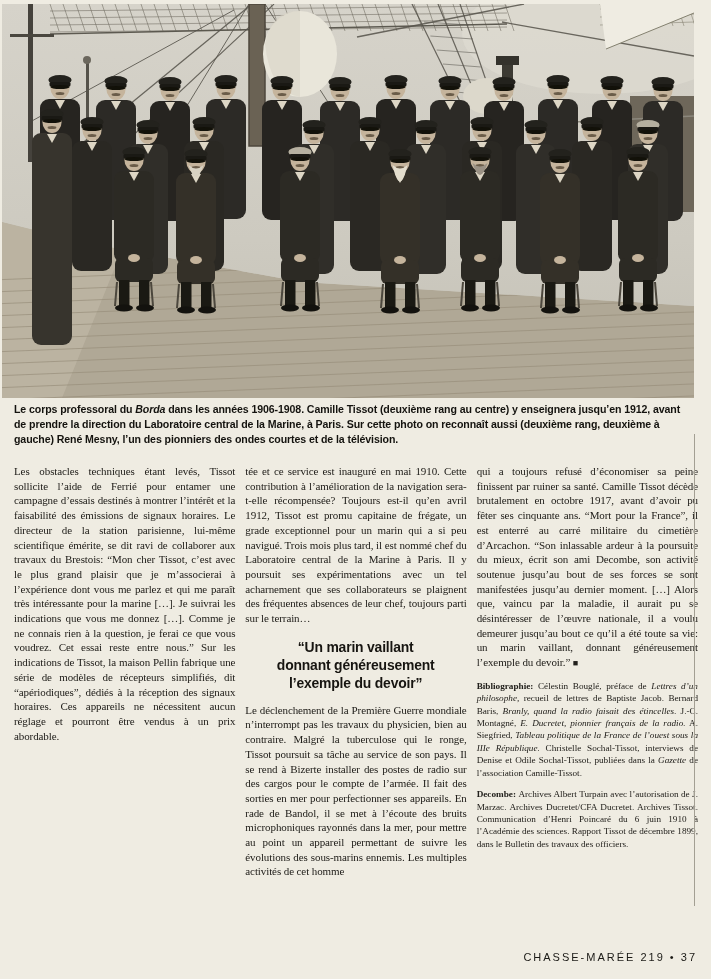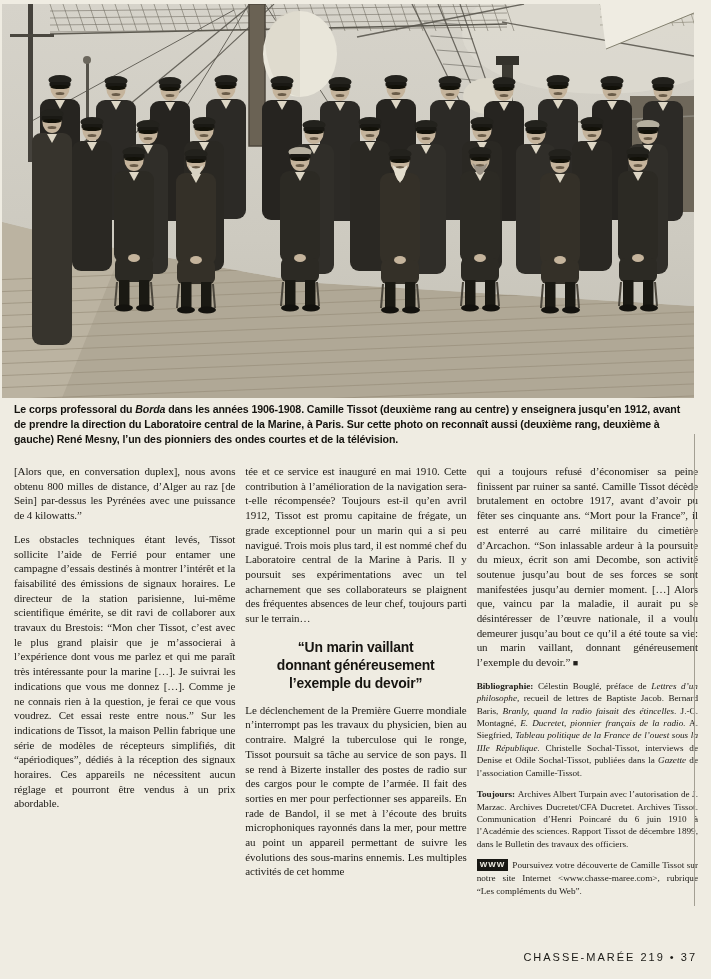--- a/index.html
+++ b/index.html
@@ -521,36 +521,32 @@
 
       <polygon points="598,0 692,0 692,9 604,45" fill="#efece2"></polygon>
       <line x1="604" y1="45" x2="692" y2="9" stroke="#83806f" stroke-width="1"></line>
     </svg>
   </div>
 
   <div class="caption"><span>Le corps professoral du </span><span style="font-style: italic;">Borda</span><span> dans les années 1906-1908. Camille Tissot (deuxième rang au centre) y enseignera jusqu’en 1912, avant de prendre la direction du Laboratoire central de la Marine, à Paris. Sur cette photo on reconnaît aussi (deuxième rang, deuxième à gauche) René Mesny, l’un des pionniers des ondes courtes et de la télévision.</span></div>
 
   <div class="article">
     <div class="col">
-      <p>[Alors que, en conversation duplex], nous avons obtenu 800 milles de distance, d’Alger au raz [de Sein] par-dessus les Pyrénées avec une puissance de 4 kilowatts.”</p>
       <p>Les obstacles techniques étant levés, Tissot sollicite l’aide de Ferrié pour entamer une campagne d’essais destinés à montrer l’intérêt et la faisabilité des émissions de signaux horaires. Le directeur de la station parisienne, lui-même scientifique émérite, se dit ravi de collaborer aux travaux du Brestois: “Mon cher Tissot, c’est avec le plus grand plaisir que je m’associerai à l’expérience dont vous me parlez et qui me paraît très intéressante pour la marine […]. Je suivrai les indications que vous me donnez […]. Comme je ne connais rien à la question, je ferai ce que vous voudrez. Cet essai reste entre nous.” Sur les indications de Tissot, la maison Pellin fabrique une série de modèles de récepteurs simplifiés, dit “apériodiques”, dédiés à la réception des signaux horaires. Ces appareils ne nécessitent aucun réglage et pourront être vendus à un prix abordable.</p>
     </div>
     <div class="col">
       <p>tée et ce service est inauguré en mai 1910. Cette contribution à l’amélioration de la navigation sera-t-elle récompensée? Toujours est-il qu’en avril 1912, Tissot est promu capitaine de frégate, un grade exceptionnel pour un marin qui a si peu navigué. Trois mois plus tard, il est nommé chef du Laboratoire central de la Marine à Paris. Il y poursuit ses expérimentations avec un tel acharnement que ses collaborateurs se plaignent des fréquentes absences de leur chef, toujours parti sur le terrain…</p>
       <div class="pull-quote">“Un marin vaillant
 donnant généreusement
 l’exemple du devoir”</div>
       <p>Le déclenchement de la Première Guerre mondiale n’interrompt pas les travaux du physicien, bien au contraire. Malgré la tuberculose qui le ronge, Tissot poursuit sa tâche au service de son pays. Il se rend à Bizerte installer des postes de radio sur des cargos pour le compte de l’armée. Il fait des sorties en mer pour perfectionner ses appareils. En rade de Bandol, il se met à l’écoute des bruits microphoniques rayonnés dans la mer, pour mettre au point un appareil permettant de suivre les évolutions des sous-marins ennemis. Les multiples activités de cet homme</p>
     </div>
     <div class="col">
       <p><span>qui a toujours refusé d’économiser sa peine finissent par ruiner sa santé. Camille Tissot décède brutalement en octobre 1917, avant d’avoir pu fêter ses cinquante ans. “Mort pour la France”, il est enterré au carré militaire du cimetière d’Arcachon. “Son inlassable ardeur à la poursuite du mieux, écrit son ami Decombe, son activité soutenue jusqu’au bout de ses forces se sont manifestées jusqu’au dernier moment. […] Alors que, vaincu par la maladie, il aurait pu se désintéresser de l’œuvre nationale, il a voulu demeurer jusqu’au bout ce qu’il a été toute sa vie: un marin vaillant, donnant généreusement l’exemple du devoir.”</span> <span class="end-mark">■</span></p>
       <p class="small"><span style="font-weight: 700;">Bibliographie: </span><span>Célestin Bouglé, préface de </span><span style="font-style: italic;">Lettres d’un philosophe,</span><span> recueil de lettres de Baptiste Jacob. Bernard Baris, </span><span style="font-style: italic;">Branly, quand la radio faisait des étincelles.</span><span> J.-C. Montagné, </span><span style="font-style: italic;">E. Ducretet, pionnier français de la radio.</span><span> A. Siegfried, </span><span style="font-style: italic;">Tableau politique de la France de l’ouest sous la IIIe République.</span><span> Christelle Sochal-Tissot, interviews de Denise et Odile Sochal-Tissot, publiées dans la </span><span style="font-style: italic;">Gazette</span><span> de l’association Camille-Tissot.</span></p>
-      <p class="small"><span style="font-weight: 700;">Toujours: </span><span>Archives Albert Turpain avec l’autorisation de J. Marzac. Archives Ducretet/CFA Ducretet. Archives Tissot. Communication d’Henri Poincaré du 6 juin 1910 à l’Académie des sciences. Rapport Tissot de décembre 1899, dans le </span><span style="">Bulletin des travaux des officiers.</span></p>
-      <p class="small www">
-        <span class="www-badge">WWW</span><span>Poursuivez votre découverte de Camille Tissot sur notre site Internet &lt;www.chasse-maree.com&gt;, rubrique “Les compléments du Web”.</span>
-      </p>
+      <p class="small"><span style="font-weight: 700;">Decombe: </span><span>Archives Albert Turpain avec l’autorisation de J. Marzac. Archives Ducretet/CFA Ducretet. Archives Tissot. Communication d’Henri Poincaré du 6 juin 1910 à l’Académie des sciences. Rapport Tissot de décembre 1899, dans le </span><span style="">Bulletin des travaux des officiers.</span></p>
     </div>
   </div>
 
   <div class="edge-line"></div>
 
   <div class="folio">CHASSE-MARÉE 219 • 37</div>
 </div>
 
 </body></html>

